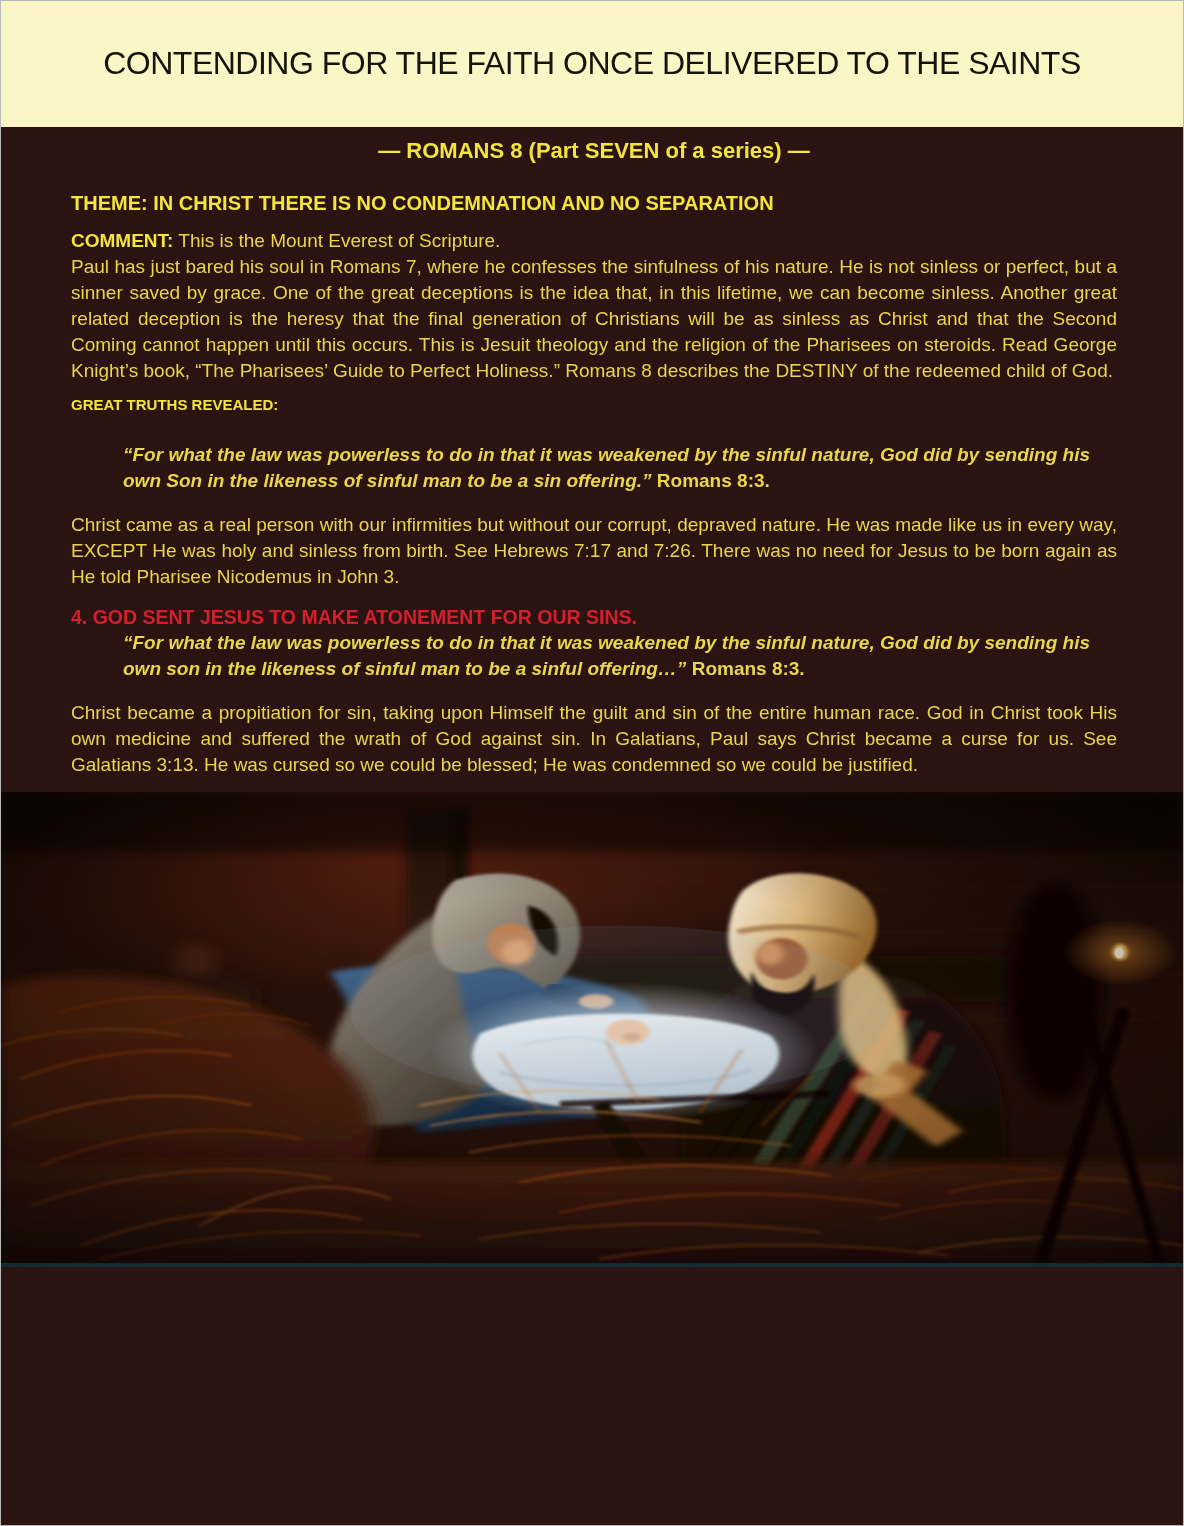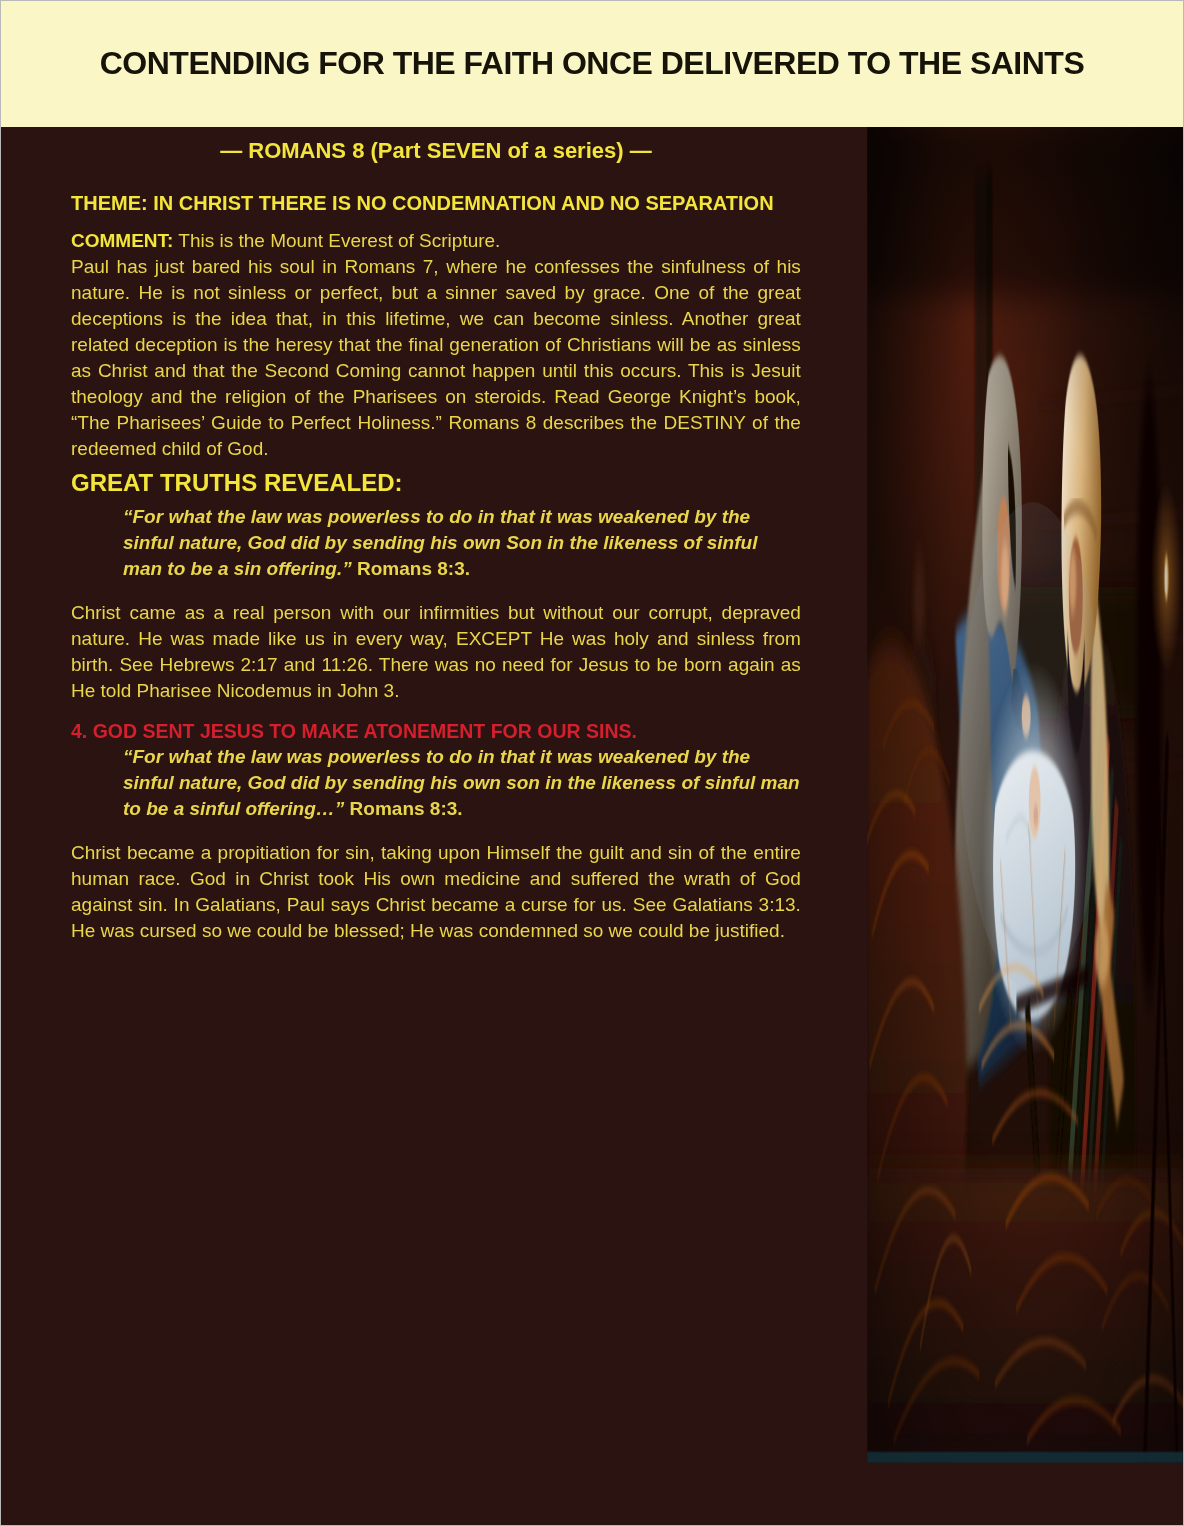--- a/index.html
+++ b/index.html
@@ -7,47 +7,47 @@
     width:1182px;height:1524px;border:1px solid #b9b9b9;
     font-family:"Liberation Sans",sans-serif;
     position:relative;overflow:hidden;background:#2a1310;
   }
   
   .banner{
     height:126px;background:#fbf6c5;
     display:flex;flex-direction:column;align-items:center;justify-content:center;
   }
   .banner-title{
-    font-size:32px;font-weight:bold;color:#161309;letter-spacing:-0.5px;
+    font-size:32px;font-weight:normal;color:#161309;letter-spacing:-0.5px;
     white-space:nowrap;line-height:1.1;
   }
   .banner-subtitle{
     font-size:23px;font-weight:bold;font-style:italic;color:#161309;
     letter-spacing:0.2px;margin-top:3px;white-space:nowrap;
   }
   
   .content{
-    height:1336px;display:flex;flex-direction:row;overflow:hidden;
+    height:1140px;display:flex;flex-direction:column;overflow:hidden;
     background:#2a1310;
   }
   .article{padding:10px 66px 0 70px;color:#eeda45;}
   .romans-heading{
     text-align:center;font-size:22px;font-weight:bold;color:#f3e53c;
     line-height:27px;margin:0 0 26px 0;
   }
   .theme-line{
     font-size:20px;font-weight:bold;color:#f3e53c;line-height:26px;margin:0 0 6px 0;
   }
   .body-text{
     font-size:19px;line-height:26px;color:#e9d64b;text-align:justify;margin:0;
   }
   .comment-para{margin:12px 0 8px 0;}
   .comment-label{font-weight:bold;color:#f3e53c;}
   .truths-line{
-    font-size:24px;font-weight:bold;color:#f3e53c;line-height:26px;margin:0 0 8px 0;
+    font-size:15px;font-weight:bold;color:#f3e53c;line-height:26px;margin:0 0 24px 0;
   }
   .section-heading{
     font-size:19.5px;font-weight:bold;color:#d41f2e;line-height:26px;margin:0 0 0 0;
   }
   .quote-para{
     font-size:19px;line-height:26px;color:#e9d64b;margin:0 0 18px 0;
     padding-left:52px;text-align:left;font-weight:bold;
   }
   .quote-text{font-style:italic;}
   .quote-ref{font-style:normal;}
@@ -70,21 +70,21 @@
 
       <p class="romans-heading">— ROMANS 8 (Part SEVEN of a series) —</p>
 
       <p class="theme-line">THEME: IN CHRIST THERE IS NO CONDEMNATION AND NO SEPARATION</p>
 
       <p class="body-text comment-para"><span class="comment-label">COMMENT:</span> <span>This is the Mount Everest of Scripture.</span><br><span>Paul has just bared his soul in Romans 7, where he confesses the sinfulness of his nature. He is not sinless or perfect, but a sinner saved by grace. One of the great deceptions is the idea that, in this lifetime, we can become sinless. Another great related deception is the heresy that the final generation of Christians will be as sinless as Christ and that the Second Coming cannot happen until this occurs. This is Jesuit theology and the religion of the Pharisees on steroids. Read George Knight’s book, “The Pharisees’ Guide to Perfect Holiness.” Romans 8 describes the DESTINY of the redeemed child of God.</span></p>
 
       <p class="truths-line">GREAT TRUTHS REVEALED:</p>
 
       <p class="quote-para"><span class="quote-text">“For what the law was powerless to do in that it was weakened by the sinful nature, God did by sending his own Son in the likeness of sinful man to be a sin offering.”</span> <span class="quote-ref">Romans 8:3.</span></p>
-      <p class="body-text section-body">Christ came as a real person with our infirmities but without our corrupt, depraved nature. He was made like us in every way, EXCEPT He was holy and sinless from birth. See Hebrews 2:17 and 11:26. There was no need for Jesus to be born again as He told Pharisee Nicodemus in John 3.</p>
+      <p class="body-text section-body">Christ came as a real person with our infirmities but without our corrupt, depraved nature. He was made like us in every way, EXCEPT He was holy and sinless from birth. See Hebrews 7:17 and 7:26. There was no need for Jesus to be born again as He told Pharisee Nicodemus in John 3.</p>
 
       <p class="section-heading">4. GOD SENT JESUS TO MAKE ATONEMENT FOR OUR SINS.</p>
       <p class="quote-para"><span class="quote-text">“For what the law was powerless to do in that it was weakened by the sinful nature, God did by sending his own son in the likeness of sinful man to be a sinful offering…”</span> <span class="quote-ref">Romans 8:3.</span></p>
       <p class="body-text section-body">Christ became a propitiation for sin, taking upon Himself the guilt and sin of the entire human race. God in Christ took His own medicine and suffered the wrath of God against sin. In Galatians, Paul says Christ became a curse for us. See Galatians 3:13. He was cursed so we could be blessed; He was condemned so we could be justified.</p>
 
     </div>
 
     <div class="photo">
       <svg viewBox="0 0 1184 712" preserveAspectRatio="none">
         <defs>

